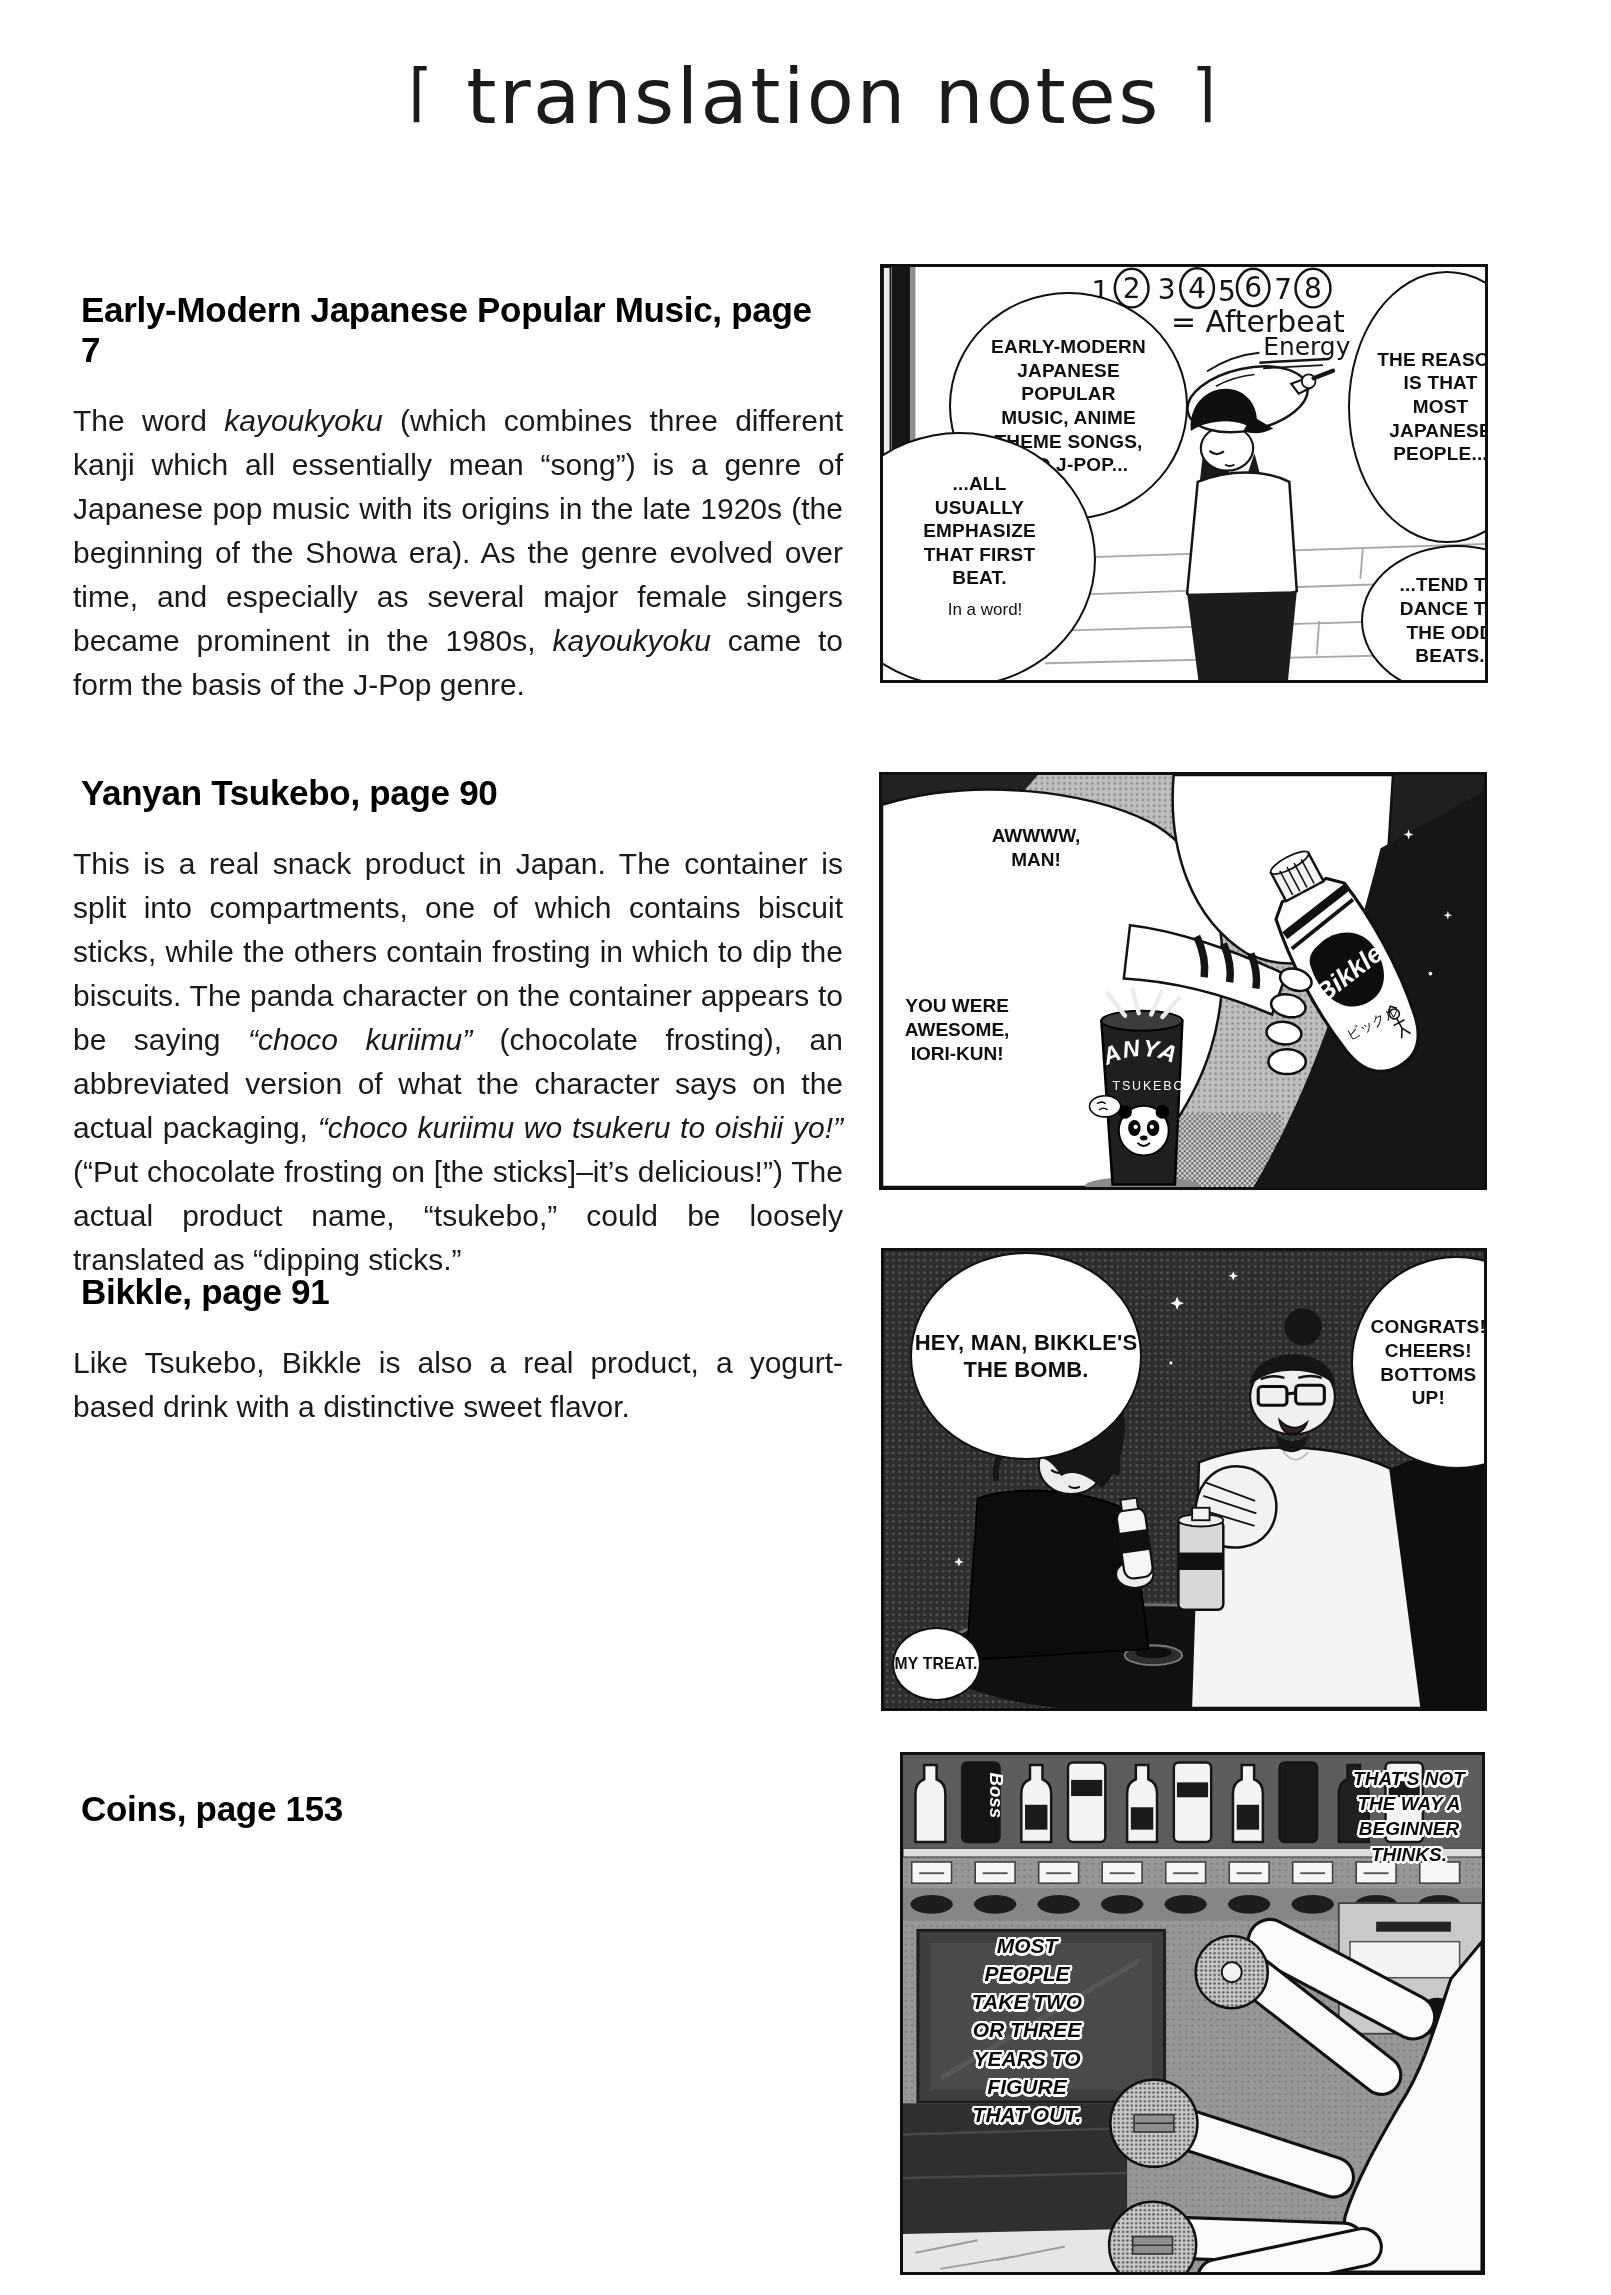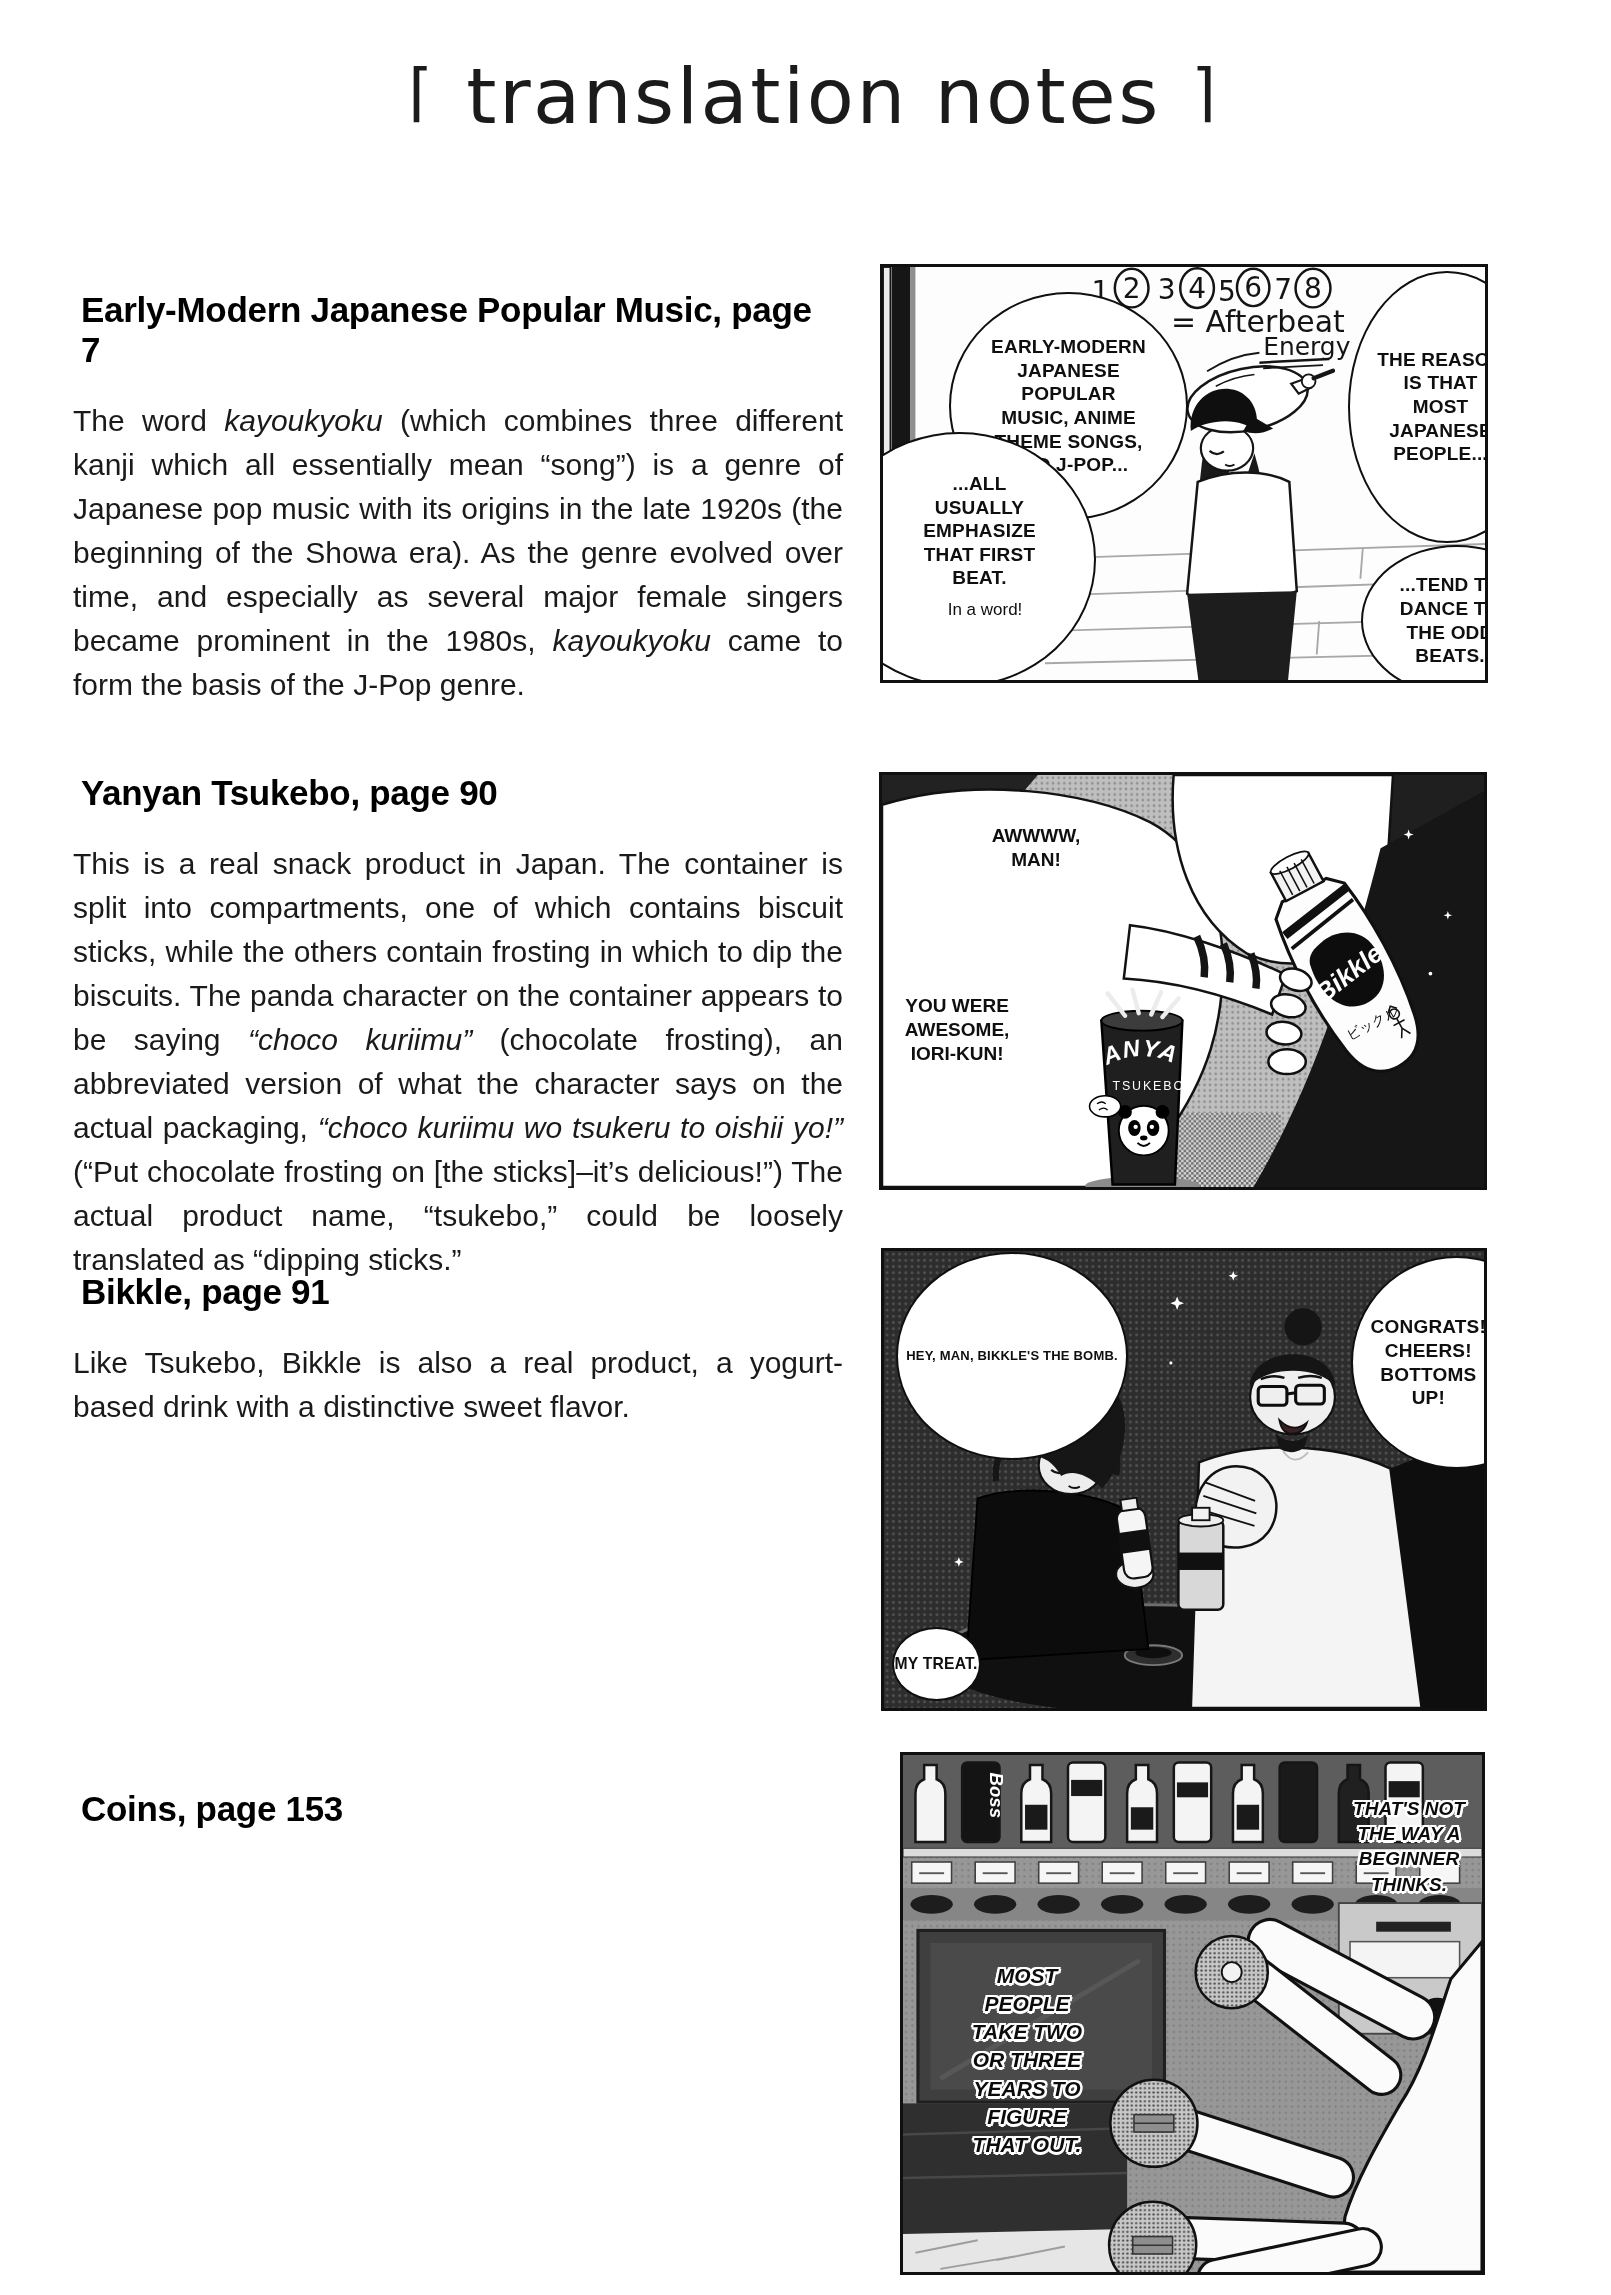--- a/index.html
+++ b/index.html
@@ -29,35 +29,35 @@
 
   .bubble { position:absolute; background:#fff; border:2.5px solid #0f0f0f; border-radius:50%;
             display:flex; align-items:center; justify-content:center; text-align:center;
             font-weight:bold; font-size:19px; line-height:1.24; color:#0f0f0f;
             box-sizing:border-box; letter-spacing:0.2px; }
   .freetext { position:absolute; font-weight:bold; font-size:19px; line-height:1.26;
               text-align:center; color:#0f0f0f; }
   .hand { font-family:Liberation Sans, sans-serif; font-weight:normal; }
   .outcap { position:absolute; font-style:italic; font-weight:bold; text-align:center; color:#0c0c0c;
             text-shadow:-1.9px -1.9px 0 #fff, 1.9px -1.9px 0 #fff, -1.9px 1.9px 0 #fff, 1.9px 1.9px 0 #fff,
-                        0 -2.5px 0 #fff, 0 2.5px 0 #fff, -2.5px 0 0 #fff, 2.5px 0 0 #fff;margin-top:30px; }
+                        0 -2.5px 0 #fff, 0 2.5px 0 #fff, -2.5px 0 0 #fff, 2.5px 0 0 #fff; }
 
   
   .b-genres    { left:66px; top:25px;  width:239px; height:228px; padding:12.6px 37px; }
   .b-emphasize { left:-60px; top:165px; width:273px; height:255px; padding:19px 54px 76px 94px; }
   .b-inaword   { left:55px;  top:332px; width:94px; height:69px; font-size:17px; }
   .b-reason    { left:465px; top:3.8px;   width:198px; height:272px; padding:6.3px 38px 6.3px 25px; }
   .b-tend      { left:478px; top:278px; width:192px; height:151px; padding:6.3px 39px 6.3px 25px; }
 
   
   .t-awww    { left:94px; top:49px;  width:120px; }
   .t-awesome { left:7.6px;  top:219px; width:135px; }
 
   
-  .b-heyman   { left:12px;  top:1.3px;   width:232px; height:208px; font-size:13px; }
+  .b-heyman   { left:26px;  top:1.3px;   width:232px; height:208px; font-size:22px; }
   .b-congrats { left:467px; top:5px;   width:211px; height:213px; padding-right:74px; padding-left:17.6px; }
   .b-erheh    { left:457px; top:232px; width:217px; height:211px; padding-right:74px; padding-left:17.6px; }
   .b-mytreat  { left:7.6px;  top:376px; width:89px; height:74px; font-size:15.7px; }
 
   
   .c-thatsnot   { left:433px; top:11.3px;  width:146px; font-size:19px; line-height:1.32; }
   .c-mostpeople { left:58px;  top:177px; width:132px; font-size:21px; line-height:1.34; }
 </style>
 </head>
 <body>

